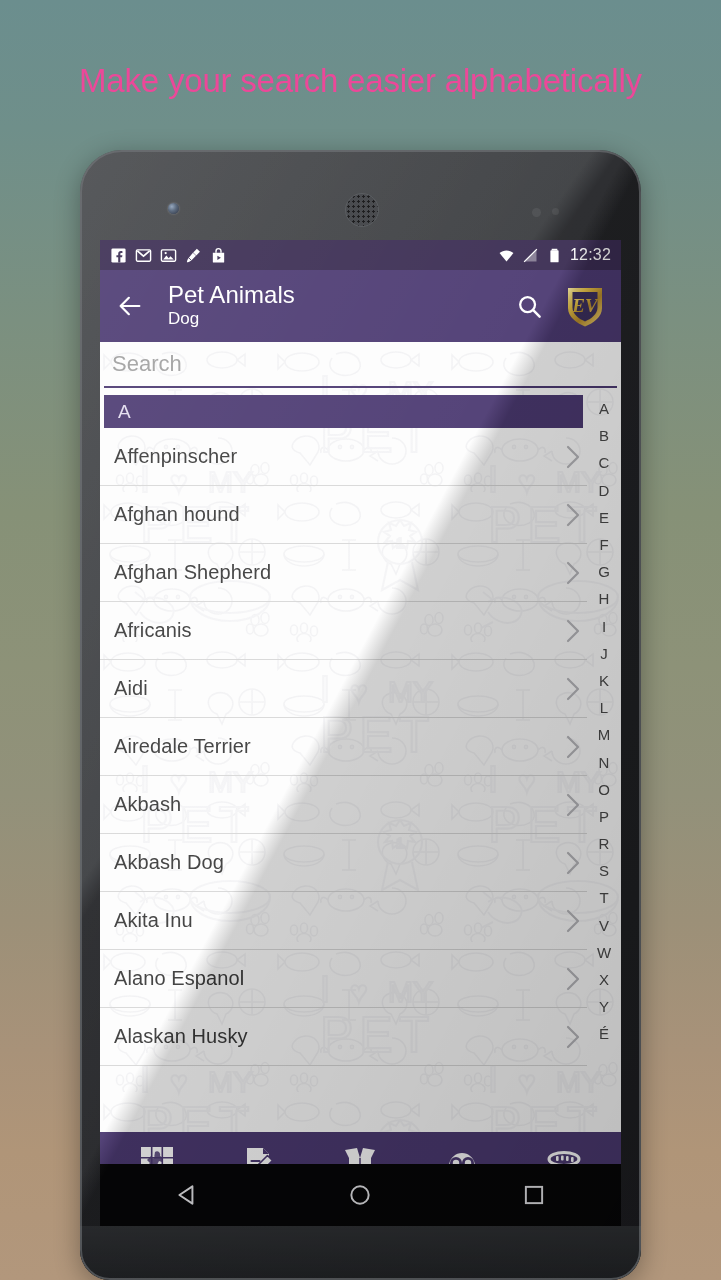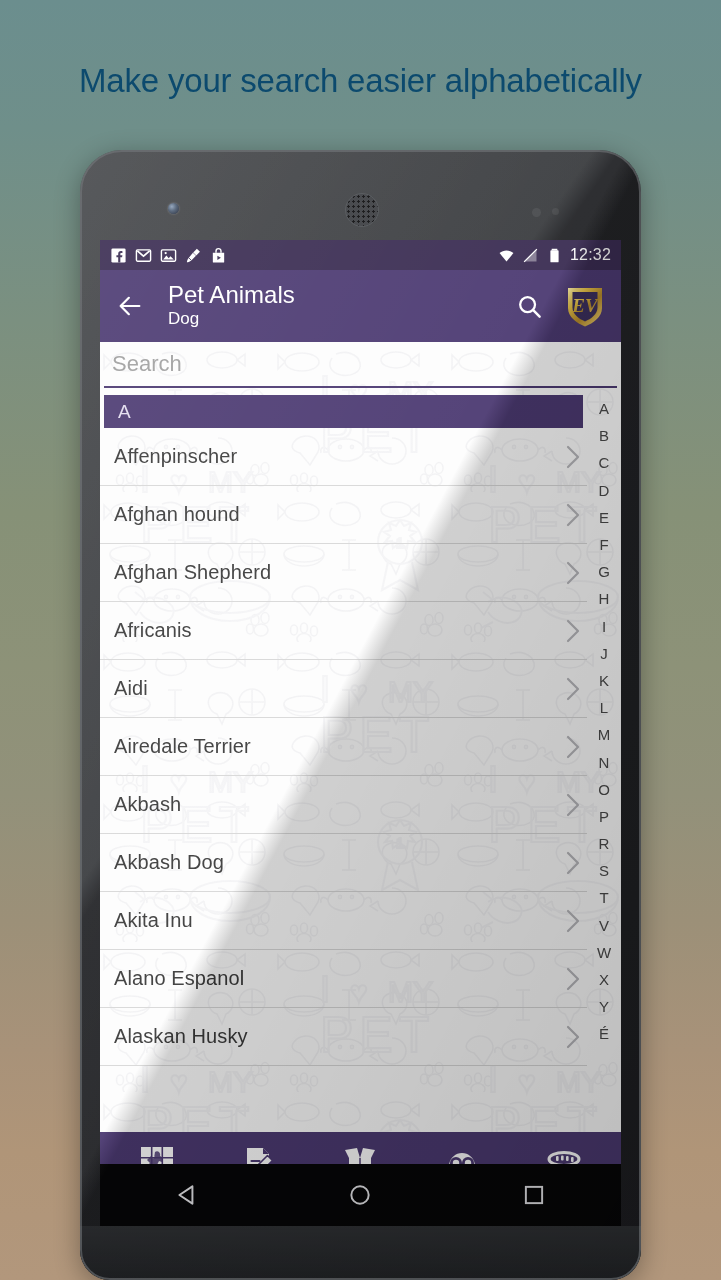--- a/index.html
+++ b/index.html
@@ -26,21 +26,21 @@
   }
 
   
   .headline {
     position: absolute;
     top: 62px;
     left: 0;
     width: 721px;
     text-align: center;
     font-size: 33px;
-    color: #0c4a6e;
+    color: #ec4899;
     letter-spacing: -0.2px;
     font-family: "Liberation Sans", sans-serif;
   }
 
   
   .phone {
     position: absolute;
     left: 80px;
     top: 150px;
     width: 561px;

